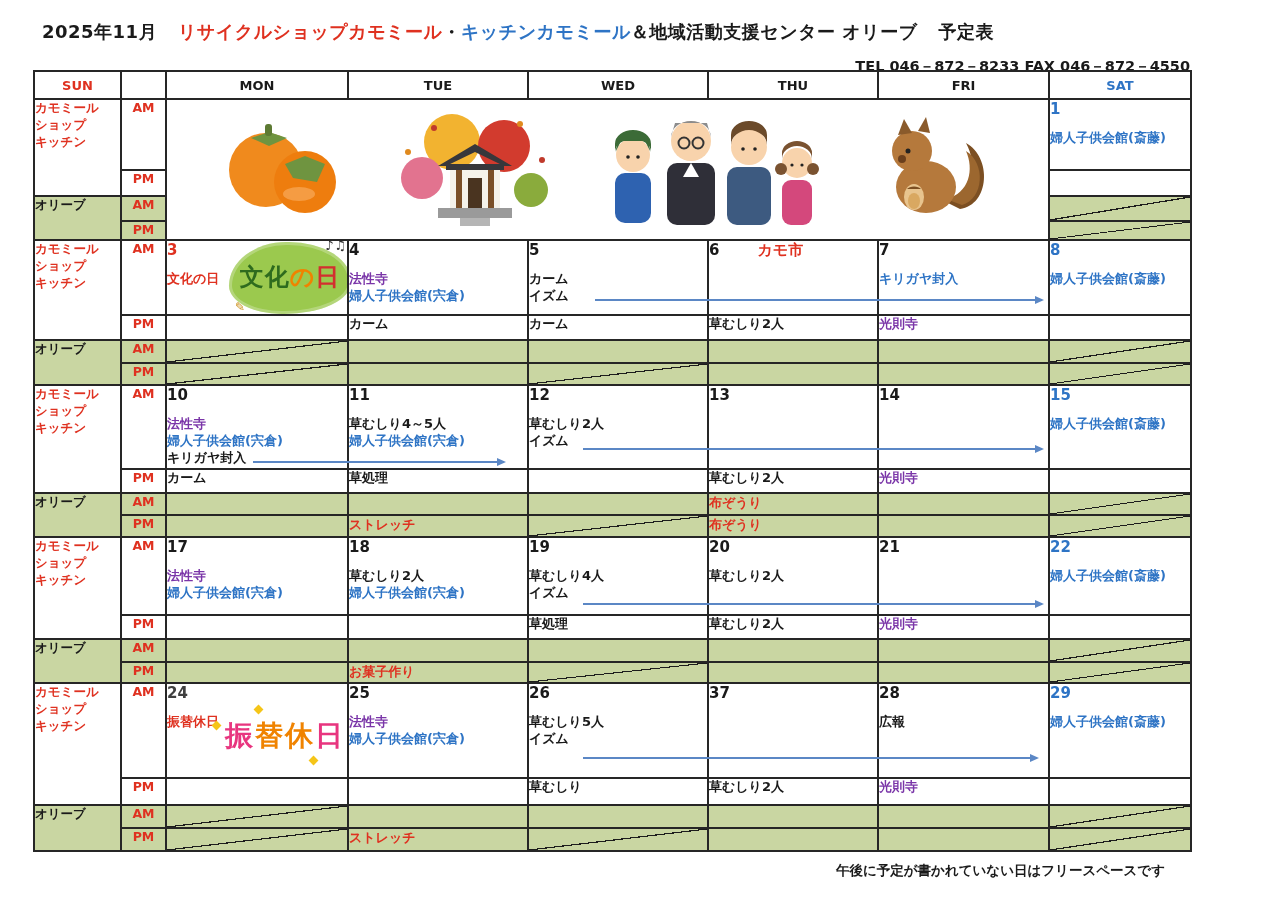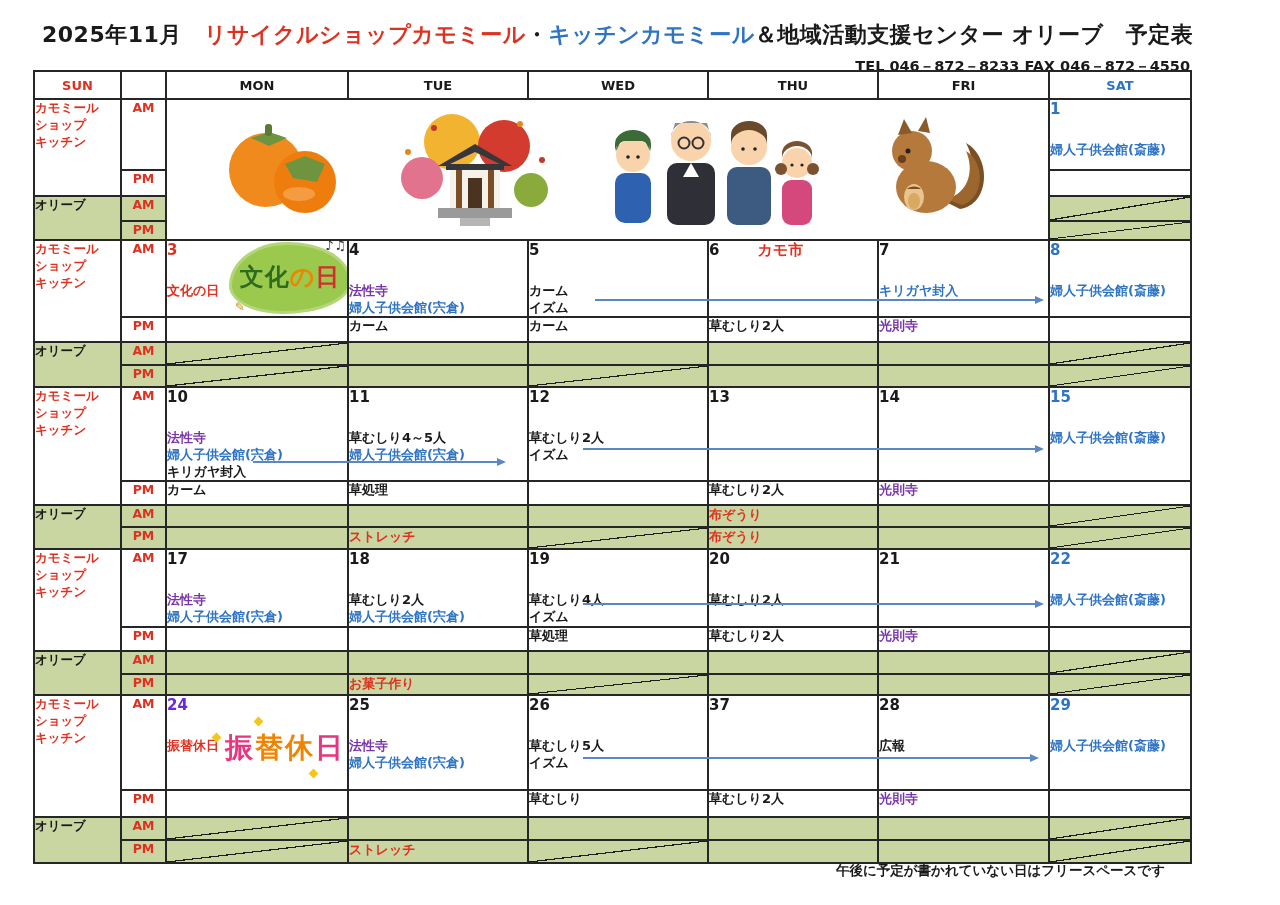--- a/index.html
+++ b/index.html
@@ -1,32 +1,32 @@
 <!DOCTYPE html>
 <html><head>
 <meta charset="utf-8">
 <style>
   html,body{margin:0;padding:0;background:#ffffff;font-family:"DejaVu Sans","Liberation Sans",sans-serif;}
   .page{position:relative;width:1280px;height:905px;background:#fff;overflow:hidden;font-weight:bold;color:#1a1a1a;}
-  .title{position:absolute;left:42px;top:20px;font-size:22px;white-space:nowrap;letter-spacing:.5px;}
+  .title{position:absolute;left:42px;top:20px;font-size:18px;white-space:nowrap;letter-spacing:.5px;}
   .title .sp{margin-left:14px;}
   .contact{position:absolute;top:57px;left:0;width:1190px;text-align:right;font-size:14.5px;white-space:nowrap;}
   .contact .fax{text-align:center;}
   table.sched{position:absolute;left:33px;top:70px;width:1157px;border-collapse:collapse;table-layout:fixed;}
   .sched td,.sched th{border:2px solid #262626;padding:0;vertical-align:top;overflow:hidden;}
   .sched th{font-size:13px;font-weight:bold;vertical-align:middle;text-align:center;}
   .lab{vertical-align:middle;text-align:left;padding-left:5px;font-size:12.5px;line-height:1.35;white-space:pre-line;}
   .ampm{vertical-align:middle;text-align:center;font-size:12.5px;margin-top:20px;}
   .g{background:#c9d6a2;}
   .strike{background-image:linear-gradient(to bottom right,transparent 48.6%,#1c1c1c 48.6%,#1c1c1c 51.4%,transparent 51.4%);}
   .day{font-size:13px;padding:1px 4px;position:relative;line-height:1.3;}
   .date{font-size:15px;line-height:1.25;}
   .date .note{font-size:15px;margin-left:38px;}
   .ln{line-height:1.32;}
-  .m6{margin-top:22px;}
+  .m6{margin-top:10px;}
   .pmc{padding-top:2px;}
   .ocell{font-size:13px;padding:2px 4px;vertical-align:middle;}
   .imgcell{vertical-align:middle;}
   .illus-row{display:flex;justify-content:space-evenly;align-items:center;height:138px;}
   .footer-note{position:absolute;top:862px;left:33px;width:1132px;text-align:right;font-size:13.5px;}
   
   .harrow{position:absolute;height:0;border-top:2px solid #5b87c5;}
   .harrow:after{content:"";position:absolute;right:-2px;top:-5px;width:0;height:0;
     border-left:9px solid #5b87c5;border-top:4px solid transparent;border-bottom:4px solid transparent;}
   
@@ -397,21 +397,21 @@
       <td class="g"></td>
       <td class="g strike"></td>
     </tr>
 
     <tr style="height:95px">
       <td class="lab" rowspan="2" style="color: rgb(223, 49, 32);">カモミール
 ショップ
 キッチン</td>
       <td class="ampm" style="color: rgb(223, 49, 32);">AM</td>
       <td class="day">
-        <div class="date" style="color: #6d28d9;">24</div>
+        <div class="date" style="color: #404040;">24</div>
         <div class="ln m6" style="color: rgb(223, 49, 32);">振替休日</div>
         <div class="badge-furikae">
           <span style="color: rgb(232, 53, 127);">振</span><span style="color: rgb(240, 131, 0);">替</span><span style="color: rgb(240, 131, 0);">休</span><span style="color: rgb(232, 53, 127);">日</span>
           <i class="star" style="left:-12px;top:4px"></i>
           
           <i class="star" style="left:30px;top:-12px"></i>
           <i class="star" style="right:28px;bottom:-10px"></i>
         </div>
       </td>
       <td class="day">

